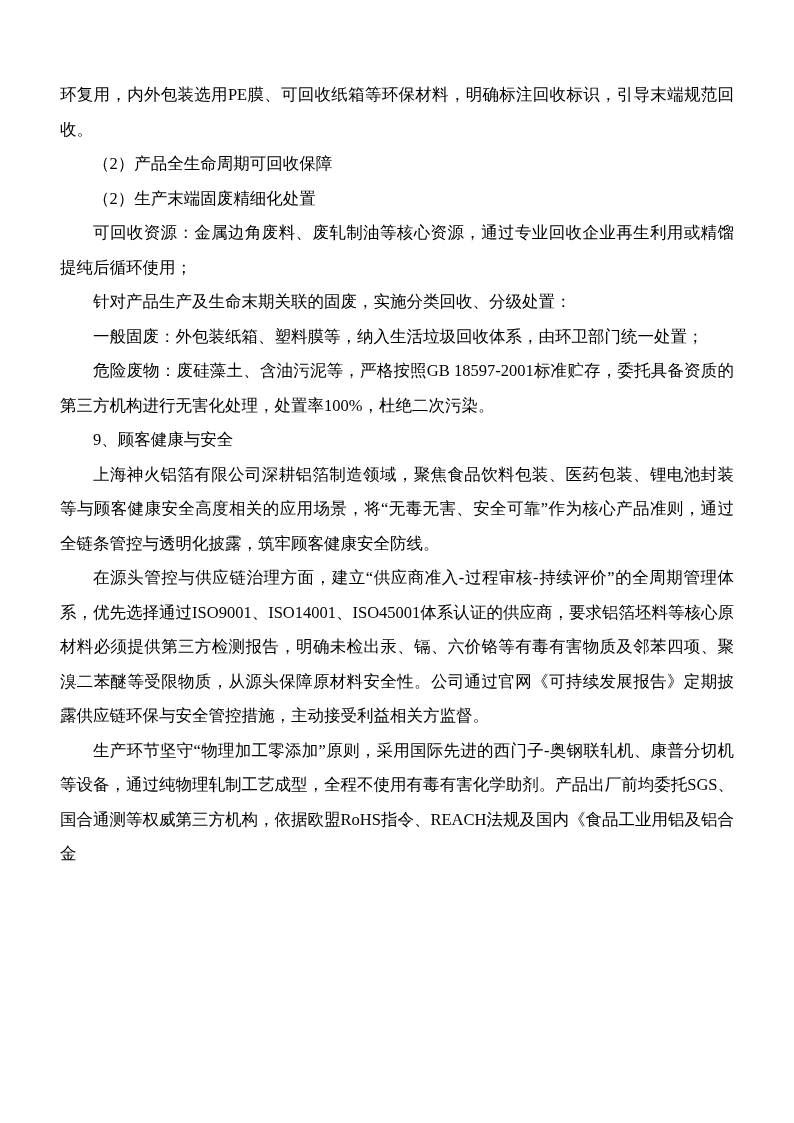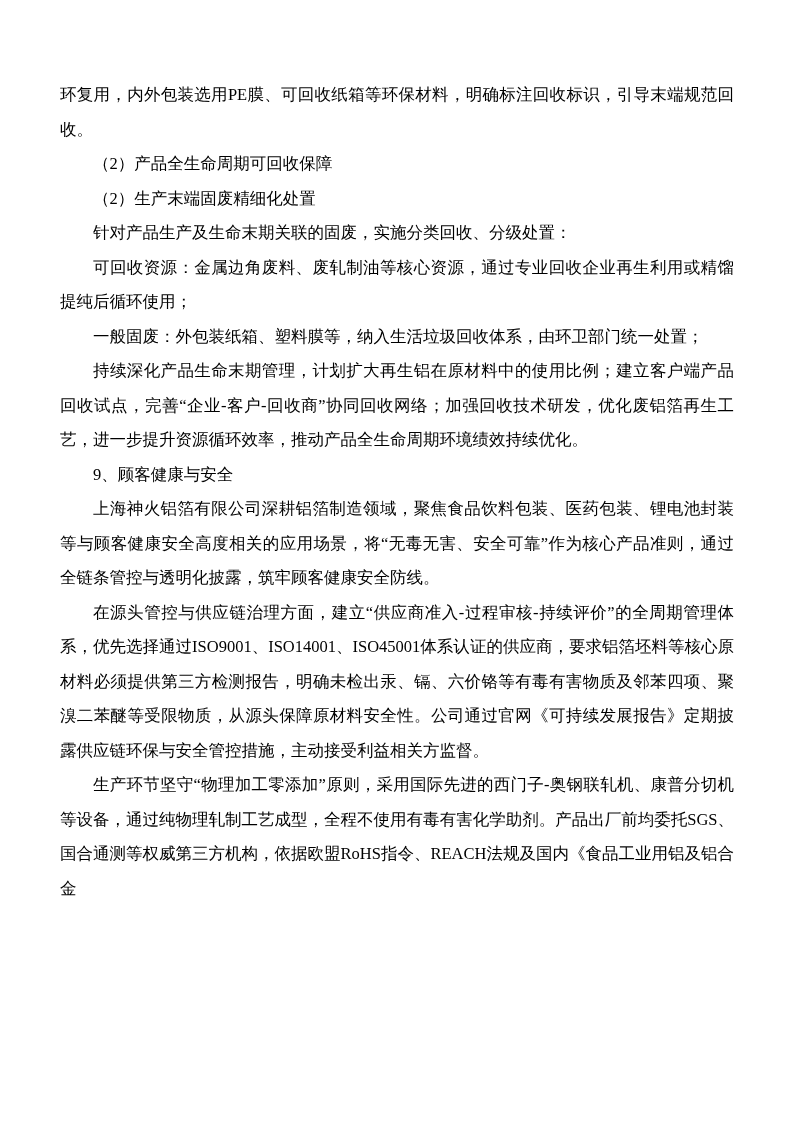--- a/index.html
+++ b/index.html
@@ -46,22 +46,22 @@
   }
 </style>
 </head>
 <body>
 
 <div class="page">
   <div class="doc-content" id="doc-content">
       <p>环复用，内外包装选用PE膜、可回收纸箱等环保材料，明确标注回收标识，引导末端规范回收。</p>
       <p class="indent">（2）产品全生命周期可回收保障</p>
       <p class="indent">（2）生产末端固废精细化处置</p>
+      <p class="indent">可回收资源：金属边角废料、废轧制油等核心资源，通过专业回收企业再生利用或精馏提纯后循环使用；</p>
       <p class="indent">针对产品生产及生命末期关联的固废，实施分类回收、分级处置：</p>
-      <p class="indent">可回收资源：金属边角废料、废轧制油等核心资源，通过专业回收企业再生利用或精馏提纯后循环使用；</p>
       <p class="indent">一般固废：外包装纸箱、塑料膜等，纳入生活垃圾回收体系，由环卫部门统一处置；</p>
-      <p class="indent">持续深化产品生命末期管理，计划扩大再生铝在原材料中的使用比例；建立客户端产品回收试点，完善“企业-客户-回收商”协同回收网络；加强回收技术研发，优化废铝箔再生工艺，进一步提升资源循环效率，推动产品全生命周期环境绩效持续优化。</p>
+      <p class="indent">危险废物：废硅藻土、含油污泥等，严格按照GB 18597-2001标准贮存，委托具备资质的第三方机构进行无害化处理，处置率100%，杜绝二次污染。</p>
       <p class="indent">9、顾客健康与安全</p>
       <p class="indent">上海神火铝箔有限公司深耕铝箔制造领域，聚焦食品饮料包装、医药包装、锂电池封装等与顾客健康安全高度相关的应用场景，将“无毒无害、安全可靠”作为核心产品准则，通过全链条管控与透明化披露，筑牢顾客健康安全防线。</p>
       <p class="indent">在源头管控与供应链治理方面，建立“供应商准入-过程审核-持续评价”的全周期管理体系，优先选择通过ISO9001、ISO14001、ISO45001体系认证的供应商，要求铝箔坯料等核心原材料必须提供第三方检测报告，明确未检出汞、镉、六价铬等有毒有害物质及邻苯四项、聚溴二苯醚等受限物质，从源头保障原材料安全性。公司通过官网《可持续发展报告》定期披露供应链环保与安全管控措施，主动接受利益相关方监督。</p>
       <p class="indent">生产环节坚守“物理加工零添加”原则，采用国际先进的西门子-奥钢联轧机、康普分切机等设备，通过纯物理轧制工艺成型，全程不使用有毒有害化学助剂。产品出厂前均委托SGS、国合通测等权威第三方机构，依据欧盟RoHS指令、REACH法规及国内《食品工业用铝及铝合金</p>
     </div>
 </div>
 
 </body></html>

